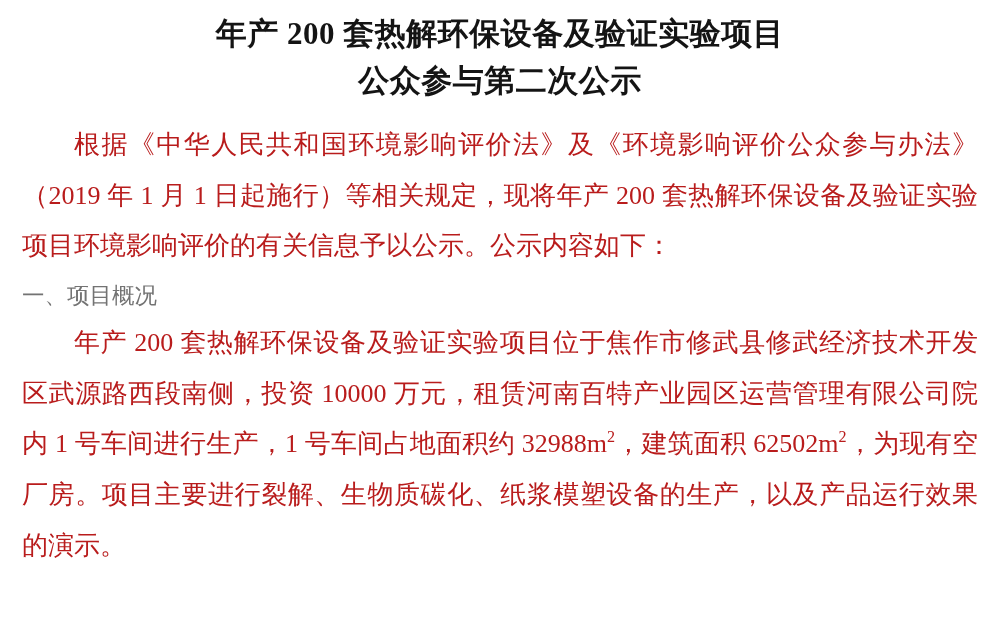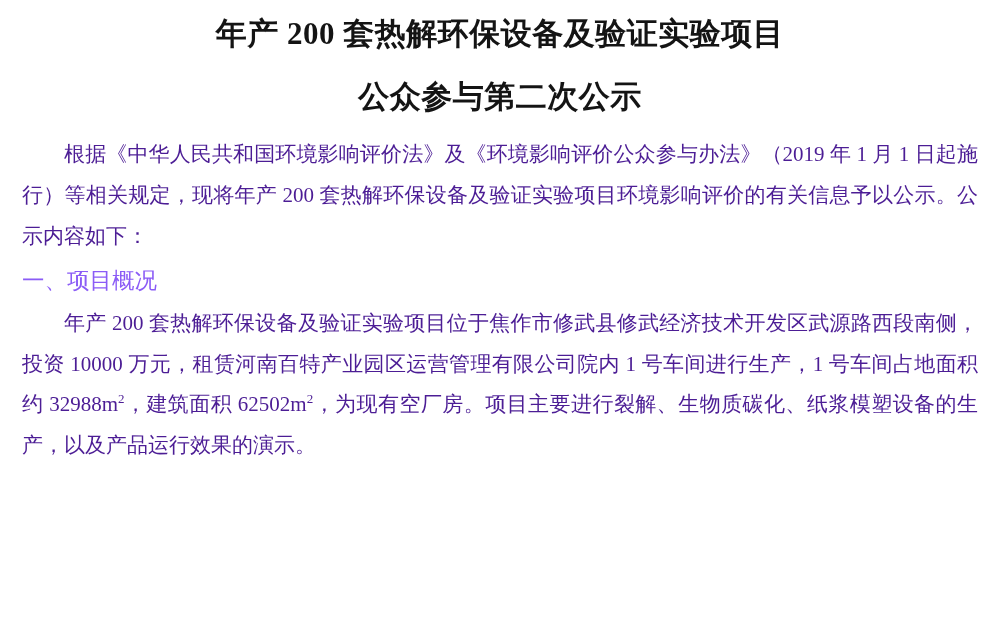--- a/index.html
+++ b/index.html
@@ -23,41 +23,41 @@
   }
   .doc-title {
     text-align: center;
     font-size: 31px;
     font-weight: 700;
     line-height: 1.45;
     letter-spacing: 0.5px;
     color: #141414;
   }
   .doc-title .line1 { display: block; margin-top: 4px; }
-  .doc-title .line2 { display: block; margin-top: 18px; }
+  .doc-title .line2 { display: block; margin-top: 4px; font-family: Liberation Mono, monospace; }
 
   .body-block {
     margin-top: 14px;
   }
   p.para {
-    font-size: 21px;
+    font-size: 26px;
     line-height: 1.95;
     margin: 0;
     text-align: justify;
     text-justify: inter-ideograph;
-    color: #4c1d95;
+    color: #b91c1c;
   }
   p.indent {
     text-indent: 2em;
   }
   .section-heading {
     font-size: 22.5px;
     line-height: 1.95;
     margin: 2px 0 0 0;
-    color: #8b5cf6;
+    color: #737373;
   }
   sup {
     font-size: 0.62em;
     vertical-align: super;
     line-height: 0;
   }
 </style>
 </head>
 <body>
 

